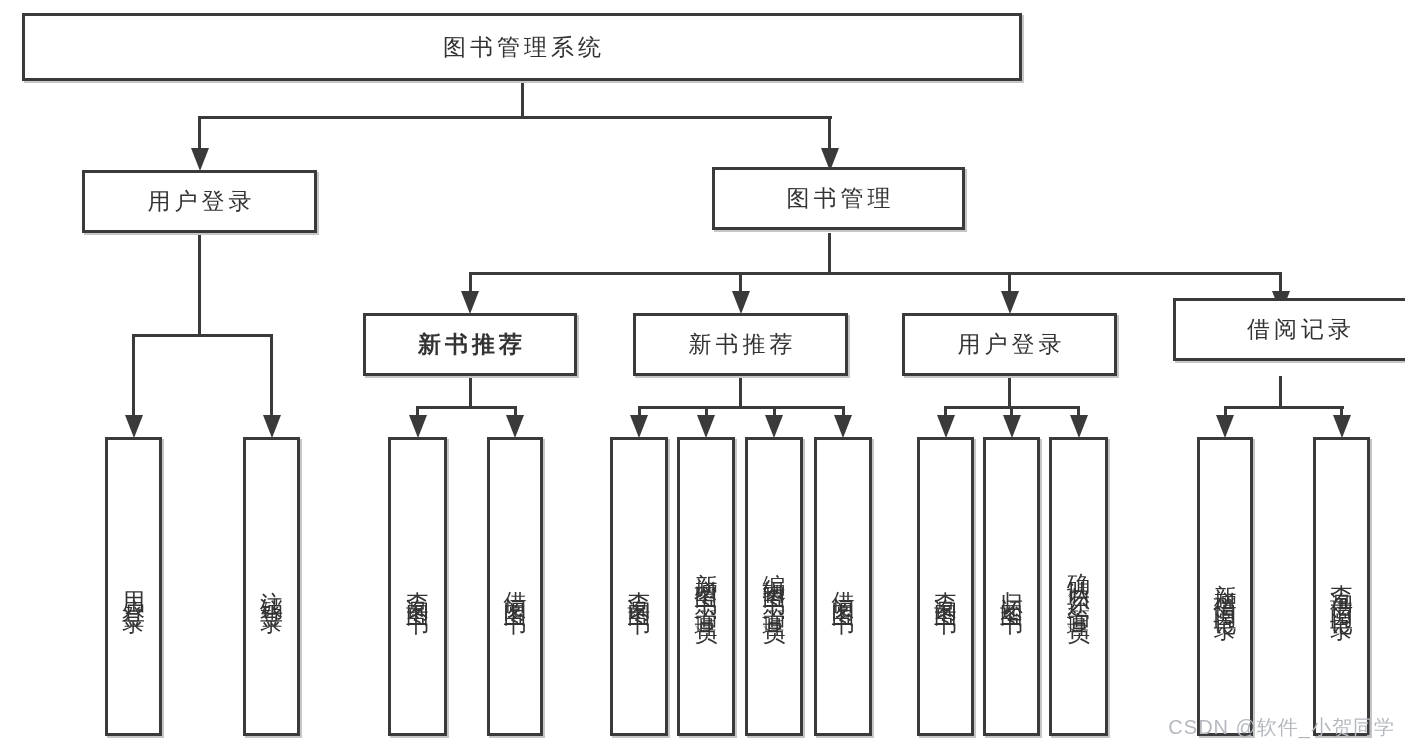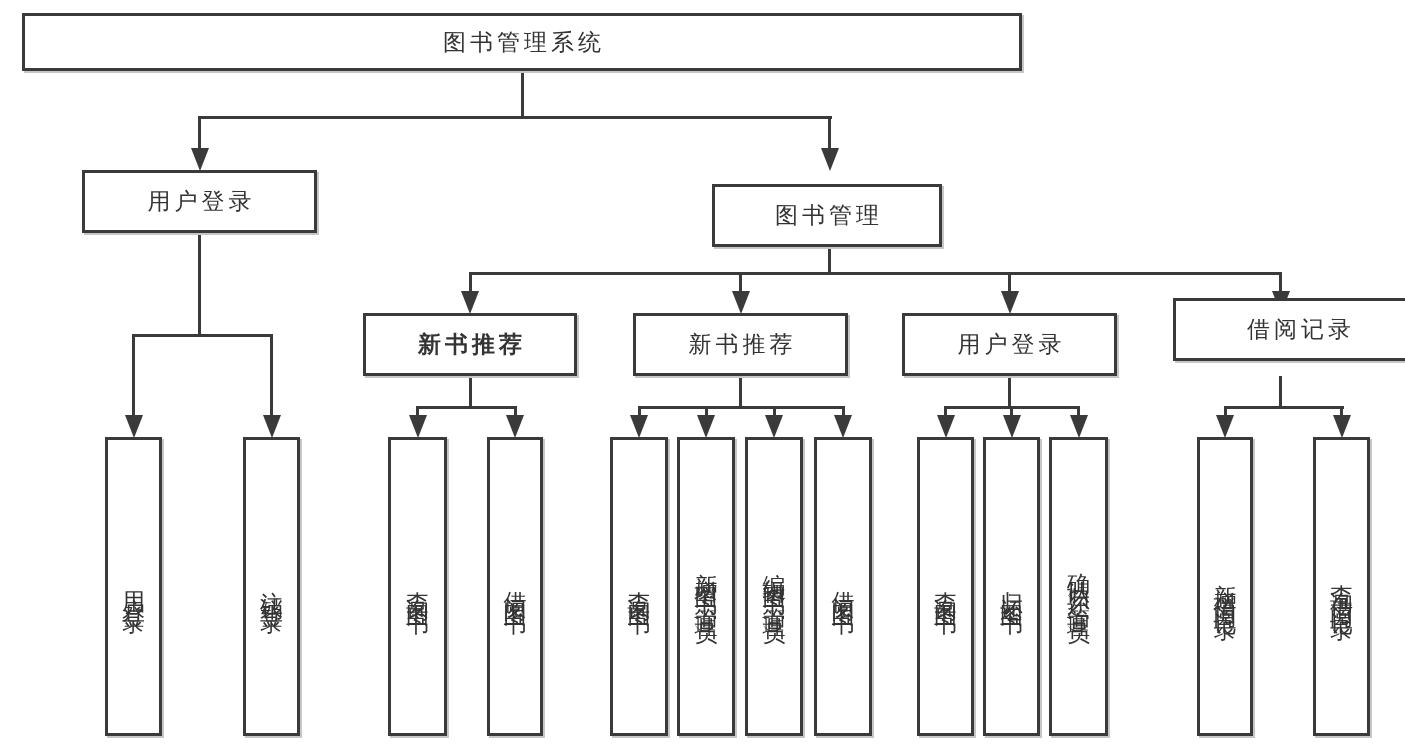--- a/index.html
+++ b/index.html
@@ -105,24 +105,24 @@
   <div class="vline" style="left:1077px;top:406px;height:11px;"></div>
   <div class="arrow" style="left:1069.5px;top:415px;"></div>
 
   <div class="vline" style="left:1279px;top:376px;height:33px;"></div>
   <div class="hline" style="left:1223.5px;top:406px;width:120px;"></div>
   <div class="vline" style="left:1223.5px;top:406px;height:11px;"></div>
   <div class="arrow" style="left:1216px;top:415px;"></div>
   <div class="vline" style="left:1340px;top:406px;height:11px;"></div>
   <div class="arrow" style="left:1332.5px;top:415px;"></div>
 
-  <div class="box" style="left:22px;top:13px;width:1000px;height:58px;">图书管理系统</div>
+  <div class="box" style="left:22px;top:13px;width:1000px;height:68px;">图书管理系统</div>
 
   <div class="box" style="left:82px;top:170px;width:235px;height:63px;">用户登录</div>
-  <div class="box" style="left:712px;top:184px;width:230px;height:63px;">图书管理</div>
+  <div class="box" style="left:712px;top:167px;width:253px;height:63px;">图书管理</div>
 
   <div class="box" style="left:363px;top:313px;width:214px;height:63px;font-weight:bold;">新书推荐</div>
   <div class="box" style="left:633px;top:313px;width:215px;height:63px;">新书推荐</div>
   <div class="box" style="left:902px;top:313px;width:215px;height:63px;">用户登录</div>
   <div class="box" style="left:1173px;top:298px;width:252px;height:63px;">借阅记录</div>
 
   <div class="box vbox" style="left:105px;top:437px;width:57px;height:299px;">用户登录</div>
   <div class="box vbox" style="left:243px;top:437px;width:57px;height:299px;">注销登录</div>
 
   <div class="box vbox" style="left:388px;top:437px;width:59px;height:299px;">查询图书</div>
@@ -133,14 +133,15 @@
   <div class="box vbox" style="left:745px;top:437px;width:58px;height:299px;">编辑图书（管理员）</div>
   <div class="box vbox" style="left:814px;top:437px;width:58px;height:299px;">借阅图书</div>
 
   <div class="box vbox" style="left:917px;top:437px;width:57px;height:299px;">查询图书</div>
   <div class="box vbox" style="left:983px;top:437px;width:57px;height:299px;">归还图书</div>
   <div class="box vbox" style="left:1049px;top:437px;width:59px;height:299px;">确认归还（管理员）</div>
 
   <div class="box vbox" style="left:1197px;top:437px;width:56px;height:299px;">新增借阅记录</div>
   <div class="box vbox" style="left:1313px;top:437px;width:57px;height:299px;">查询借阅记录</div>
 
+  <div class="watermark">CSDN @软件_小贺同学</div>
 
 </div>
 
 </body></html>

